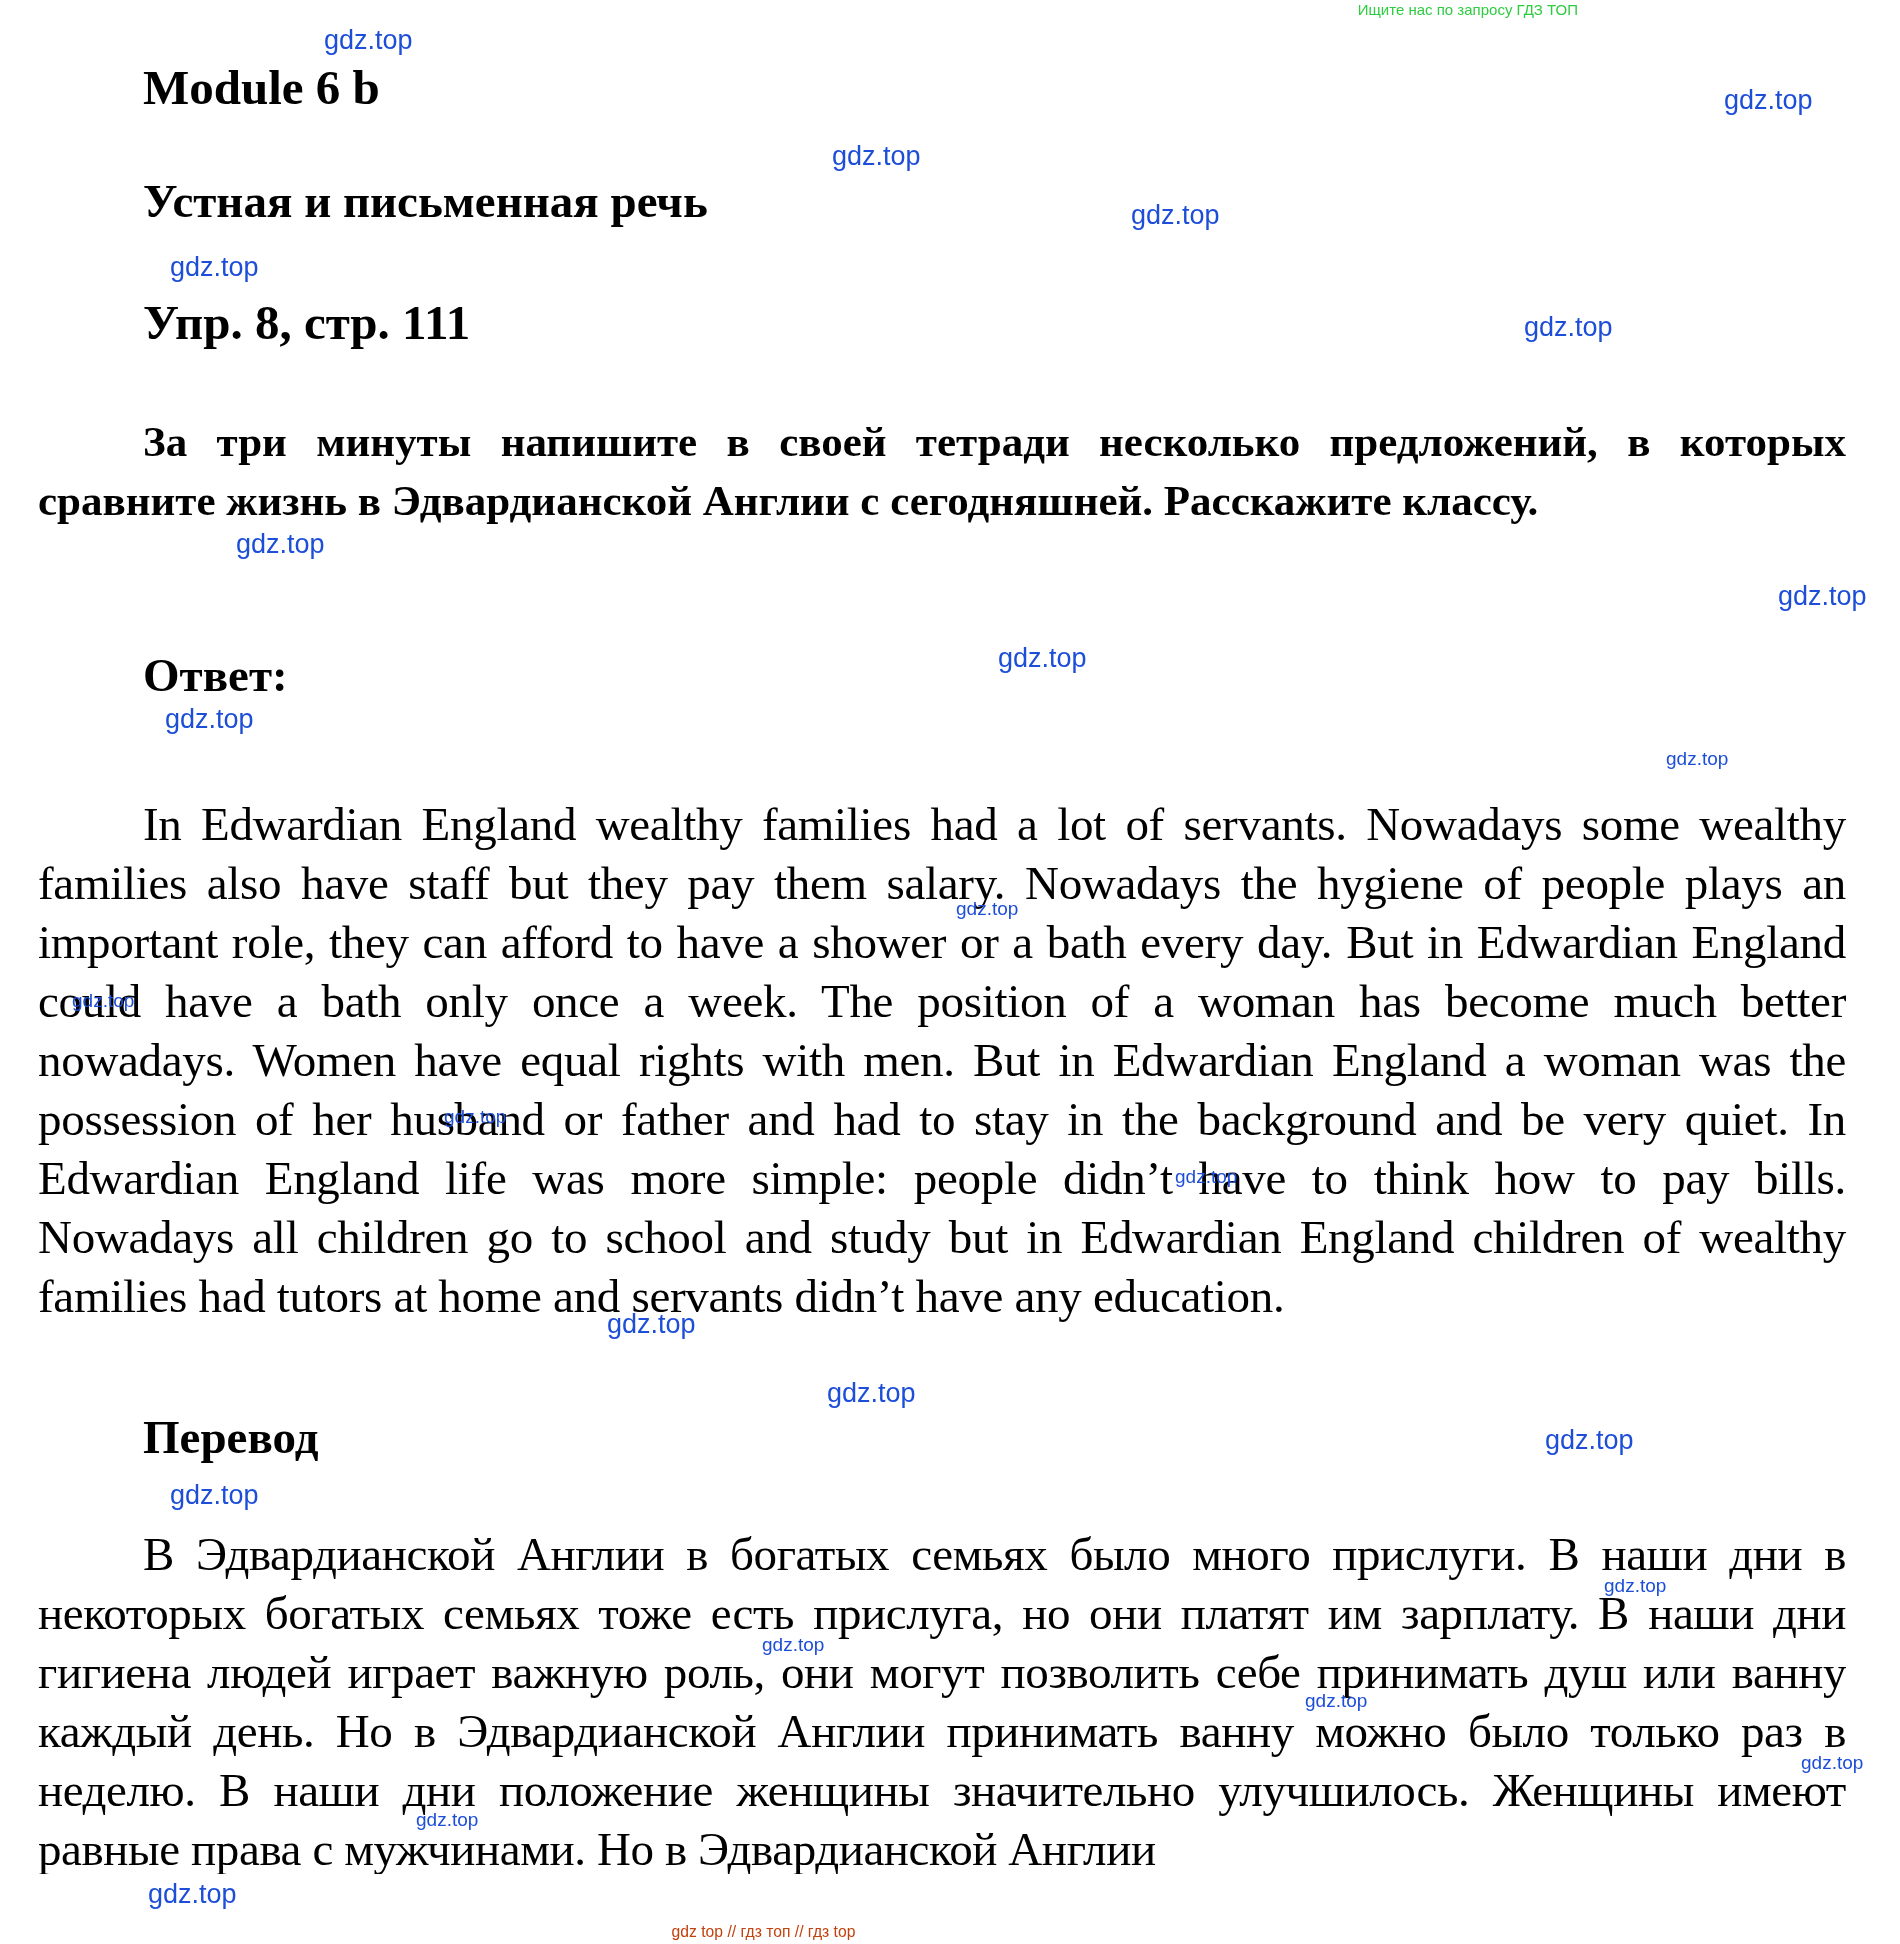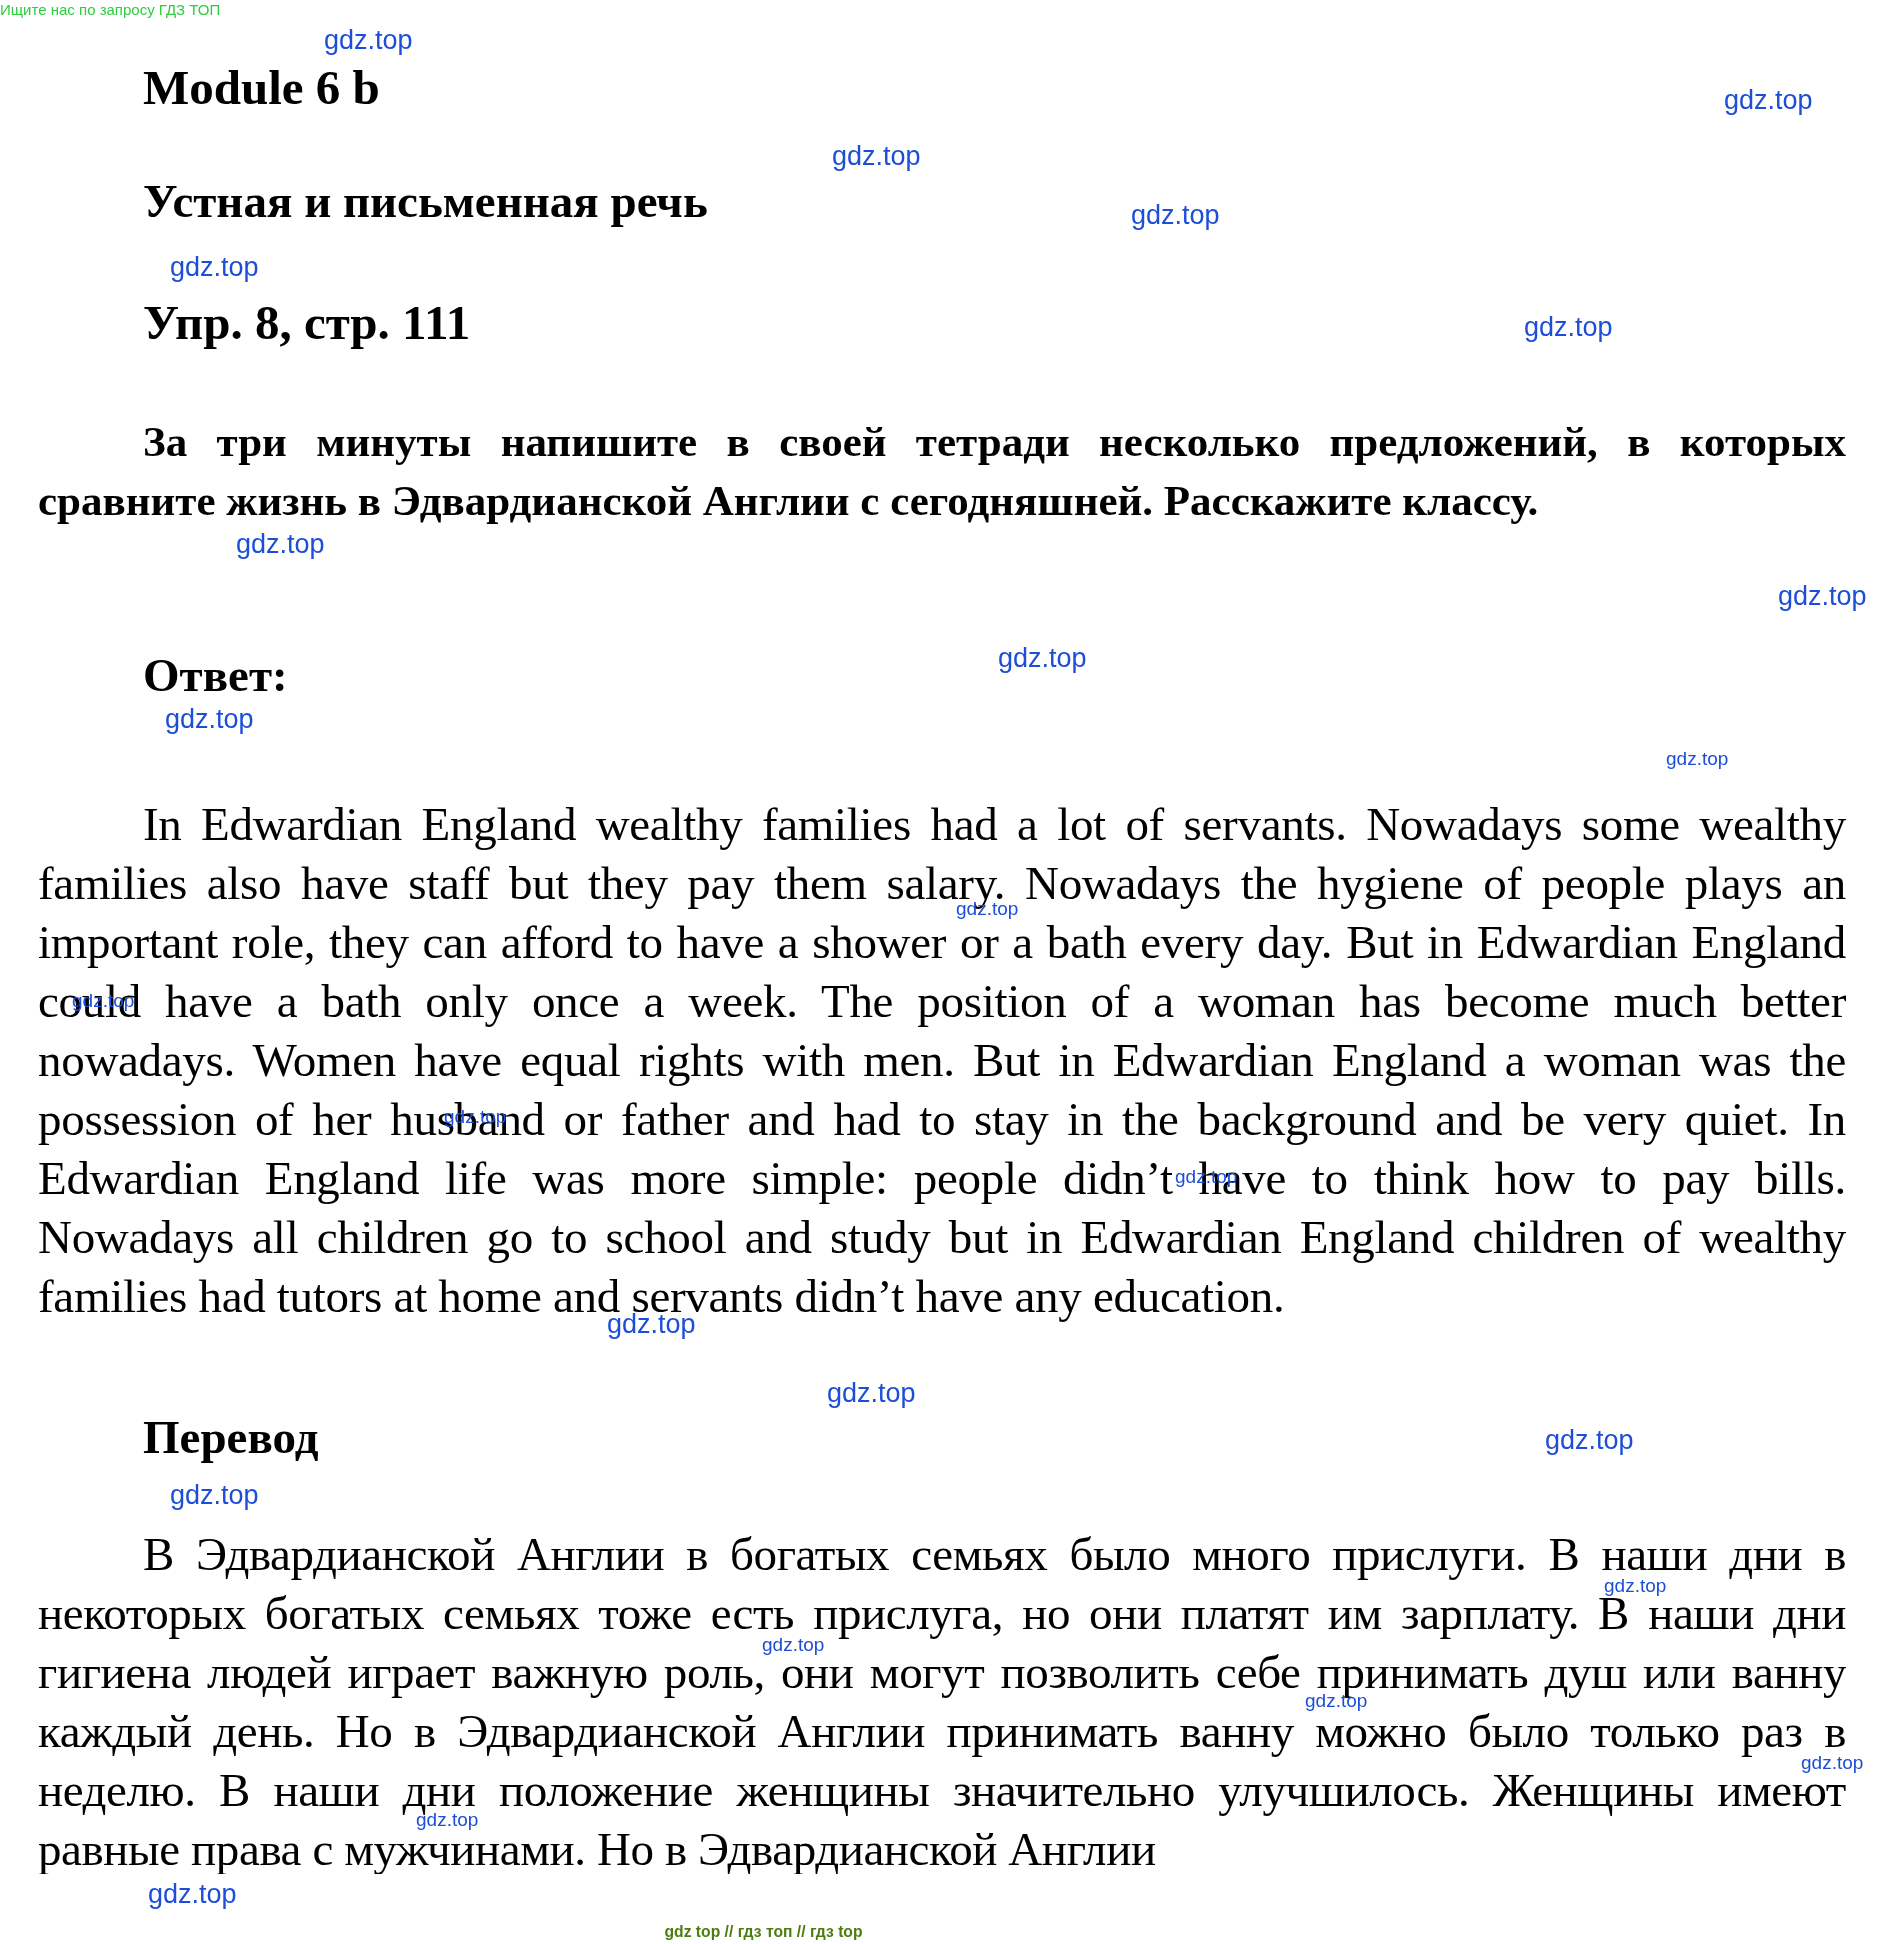--- a/index.html
+++ b/index.html
@@ -1,33 +1,33 @@
 <!DOCTYPE html>
 <html style="font-size:14px"><head>
 <meta charset="utf-8">
 <style>
   html, body { margin: 0; padding: 0; background: #ffffff; }
   body { width: 1901px; height: 1944px; position: relative; overflow: hidden; }
   .serif { font-family: "Liberation Serif", "DejaVu Serif", serif; color: #000; }
   .sans { font-family: "Liberation Sans", "DejaVu Sans", sans-serif; }
-  .top-banner { position: absolute; left: 0; width: 1578px; top: 0; text-align: left; font-size: 15px; line-height: 19px; color: #2ecc40; }
+  .top-banner { position: absolute; left: 0; width: 1578px; top: 0; text-align: right; font-size: 15px; line-height: 19px; color: #2ecc40; }
   .h { position: absolute; left: 143px; font-weight: bold; margin: 0; white-space: nowrap; font-family: Liberation Serif, serif; }
   .h-module { top: 58px; font-size: 49px; line-height: 59px; }
   .h-section { top: 172px; font-size: 47px; line-height: 58px; }
   .h-exercise { top: 293px; font-size: 49px; line-height: 59px; }
   .h-answer { top: 646px; font-size: 47px; line-height: 58px; }
   .h-translation { top: 1408px; font-size: 47px; line-height: 58px; }
   .para { position: absolute; left: 38px; width: 1808px; margin: 0; text-align: justify; text-indent: 105px; }
   .task { top: 412px; font-weight: bold; font-size: 43px; line-height: 59px; }
   .answer { top: 795px; font-size: 47px; line-height: 59px; letter-spacing: -0.3px; }
   .translation { top: 1525px; font-size: 47px; line-height: 59px; letter-spacing: -0.4px; height: 349px; overflow: hidden; }
   .wm { position: absolute; color: #1d4ed8; white-space: nowrap; }
   .wm.n { font-size: 27px; line-height: 30px; }
   .wm.s { font-size: 19px; line-height: 21px; }
-  .footer { position: absolute; left: 0; width: 1527px; top: 1922px; text-align: center; font-size: 15.7px; line-height: 19px; color: #4d7c0f; font-weight: bold; }
+  .footer { position: absolute; left: 0; width: 1527px; top: 1922px; text-align: center; font-size: 15.7px; line-height: 19px; color: #c2410c; }
 </style>
 </head>
 <body>
 
 <div class="top-banner sans">Ищите нас по запросу ГДЗ ТОП</div>
 
 <h1 class="h h-module serif">Module 6 b</h1>
 <h2 class="h h-section serif">Устная и письменная речь</h2>
 <h2 class="h h-exercise serif">Упр. 8, стр. 111</h2>
 

